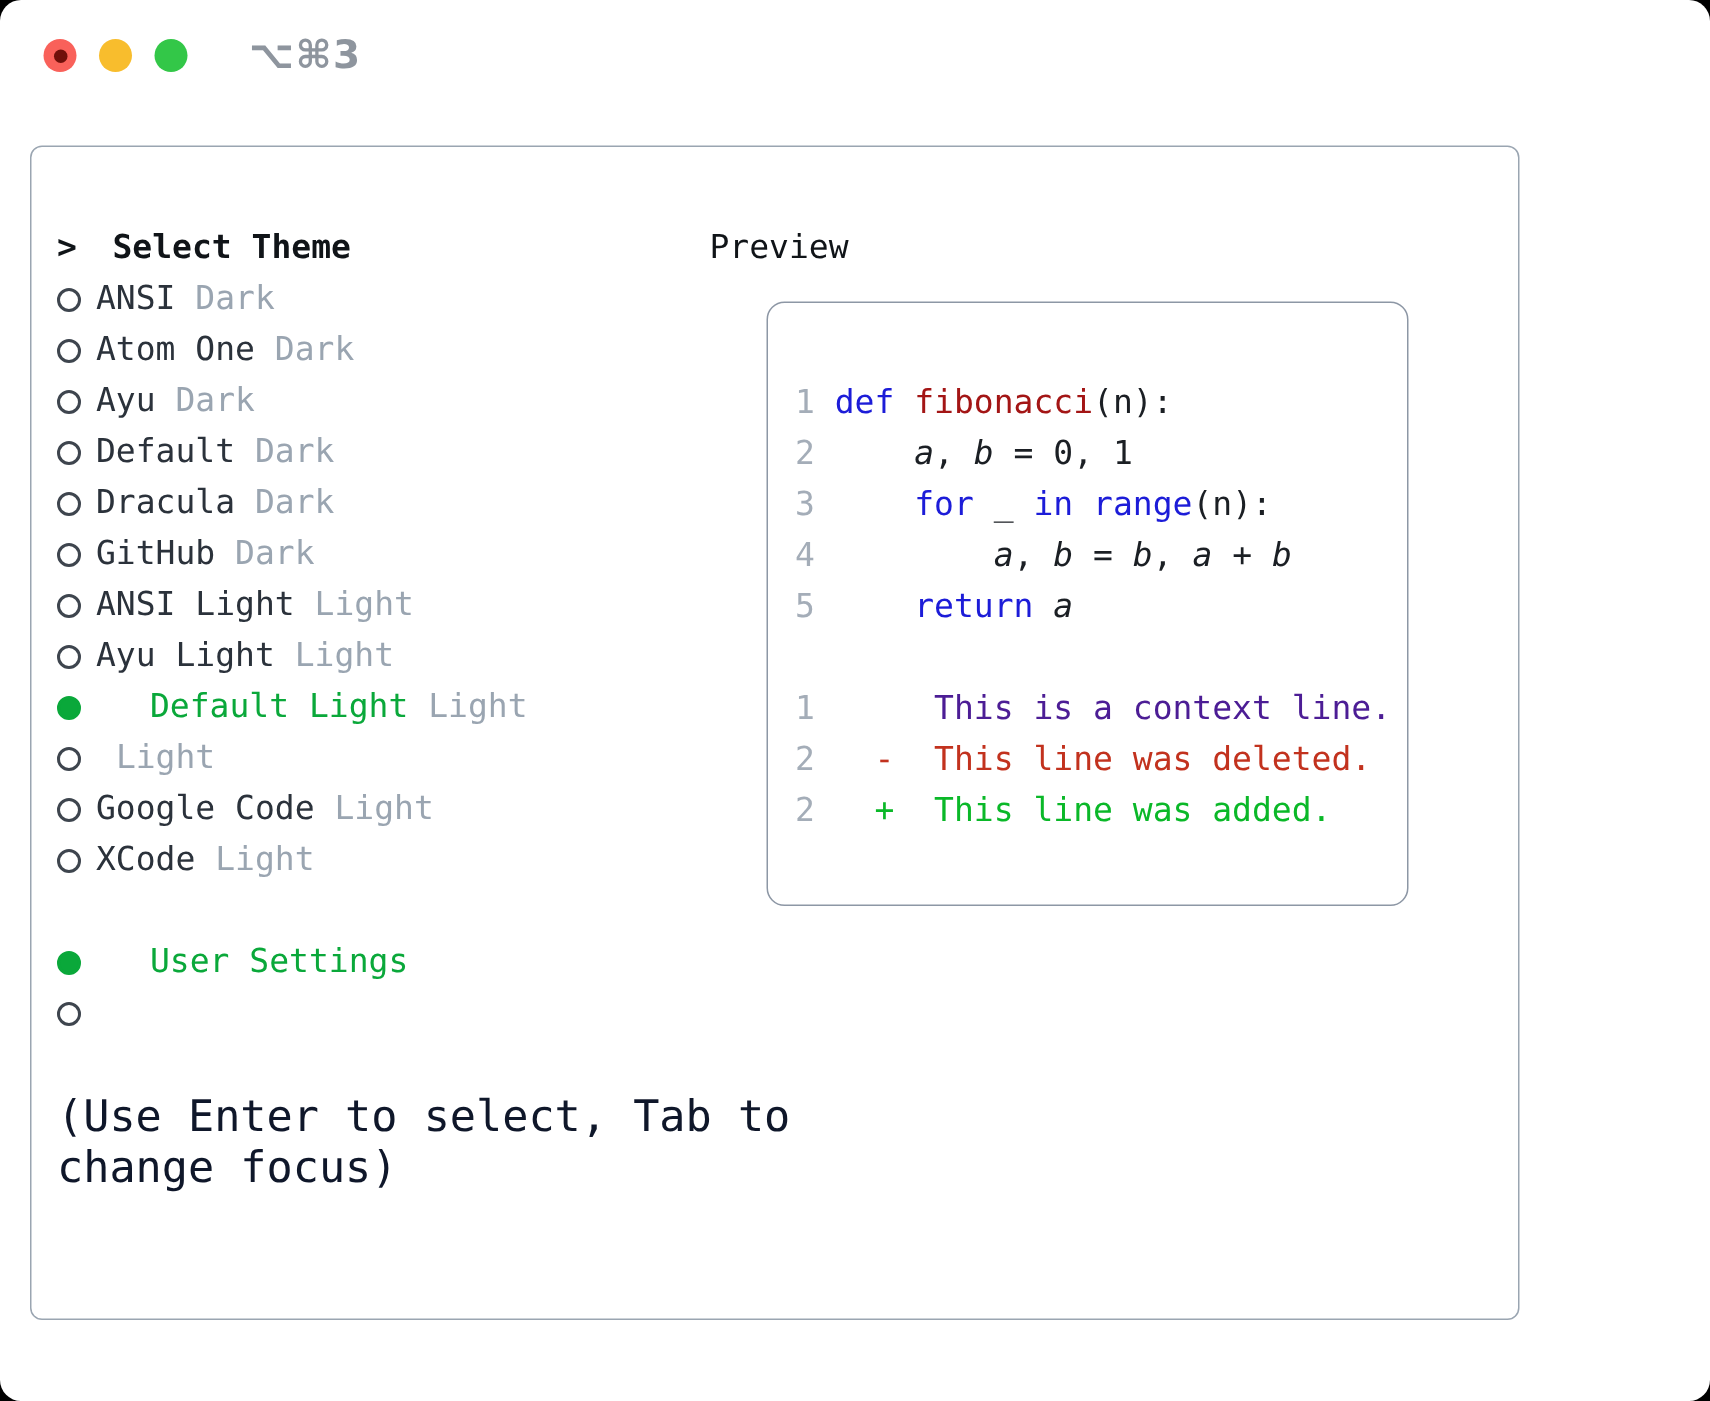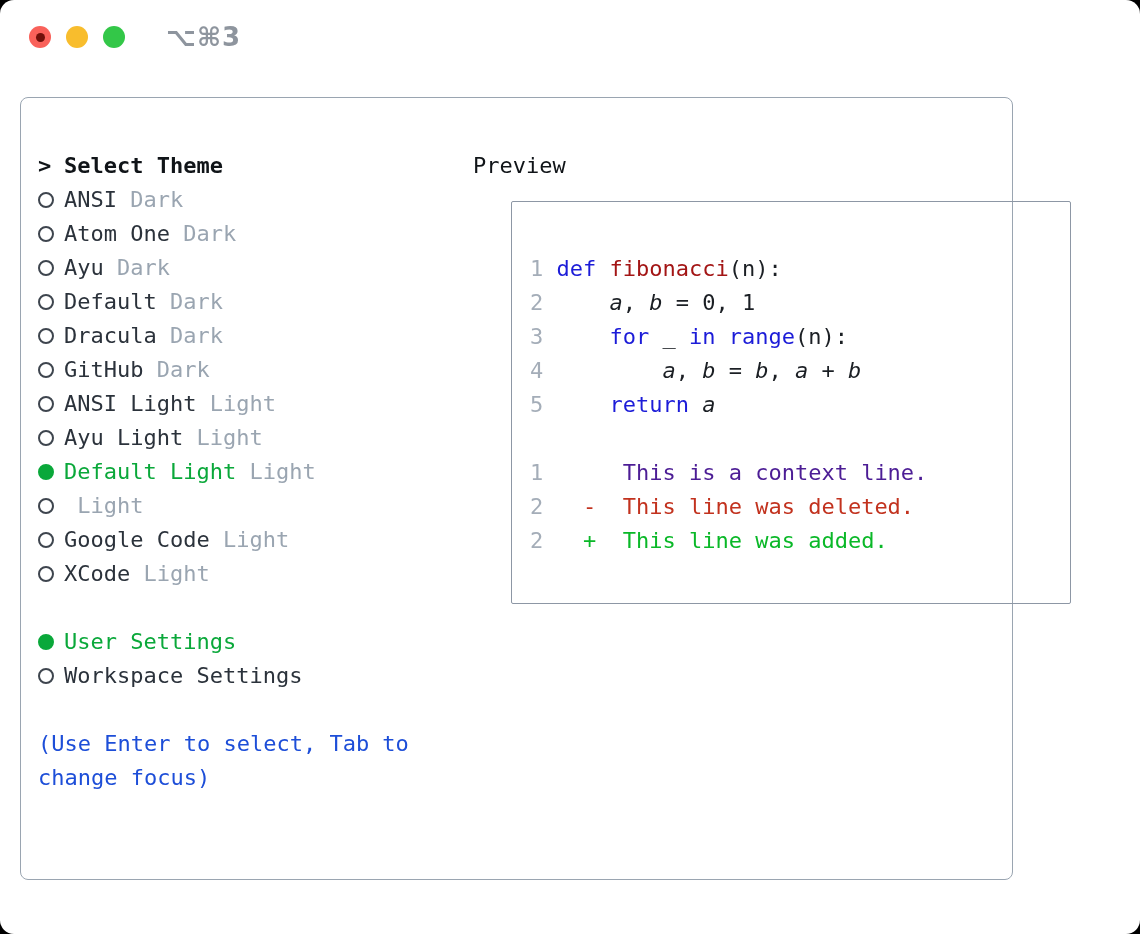--- a/index.html
+++ b/index.html
@@ -25,36 +25,36 @@
     position:absolute;left:20px;top:97px;width:993px;height:783px;
     border:1.5px solid #9aa5b1;border-radius:8px;box-sizing:border-box;
   }
   
   .theme-panel{position:absolute;left:0;top:51px;width:465px;}
   .row{
     display:flex;align-items:center;height:34px;line-height:34px;
     padding-left:17px;font-size:22px;color:#2b323b;white-space:pre;
   }
   .row .gutter{width:26px;flex:0 0 26px;display:flex;align-items:center;}
-  .hdr{font-weight:700;color:#101418;}
+  .hdr{font-weight:700;color:#101418;margin-left:11px;}
   .marker{font-weight:700;color:#101418;font-size:22px;}
   .radio{width:12px;height:12px;border:2px solid #3e454e;border-radius:50%;box-sizing:content-box;}
   .radio.on{background:#0aa83a;border-color:#0aa83a;}
-  .sel-text{color:#0aa83a;}
+  .sel-text{color:#0aa83a;margin-left:36px;}
   .variant{color:#9aa5b1;}
   .spacer{height:34px;}
-  .help{padding-left:17px;font-size:22px;line-height:34px;color:#1d4ed8;white-space:pre;}
+  .help{padding-left:17px;font-size:29px;line-height:34px;color:#0f172a;white-space:pre;}
   
   .preview-title{
     position:absolute;left:452px;top:51px;height:34px;line-height:34px;
     font-size:22px;font-weight:400;color:#101418;
   }
   .preview-box{
-    position:absolute;left:490px;top:103px;width:560px;height:403px;
-    border:1.5px solid #8d97a5;border-radius:2px;box-sizing:border-box;overflow:hidden;
+    position:absolute;left:490px;top:103px;width:428px;height:403px;
+    border:1.5px solid #8d97a5;border-radius:12px;box-sizing:border-box;overflow:hidden;
   }
   .codeblock{position:absolute;left:18px;top:50px;font-size:22px;line-height:34px;}
   .cl{white-space:pre;height:34px;}
   .ln{color:#a4adb8;}
   .pl{color:#1b1f24;}
   .kw{color:#1c1cd8;}
   .fn{color:#a31515;}
   .var{color:#1b1f24;font-style:italic;}
   .ctx{color:#4c1d95;}
   .del{color:#c2321e;text-align:center;}
@@ -133,21 +133,20 @@
       </div>
 
       <div class="spacer"></div>
 
       <div class="row">
         <span class="gutter"><span class="radio on"></span></span>
         <span class="sel-text">User Settings</span>
       </div>
       <div class="row">
         <span class="gutter"><span class="radio"></span></span>
-        <span>Workspace Settings</span>
       </div>
 
       <div class="spacer"></div>
 
       <div class="help">(Use Enter to select, Tab to</div>
       <div class="help">change focus)</div>
     </div>
 
     <div class="preview-title">Preview</div>
 

